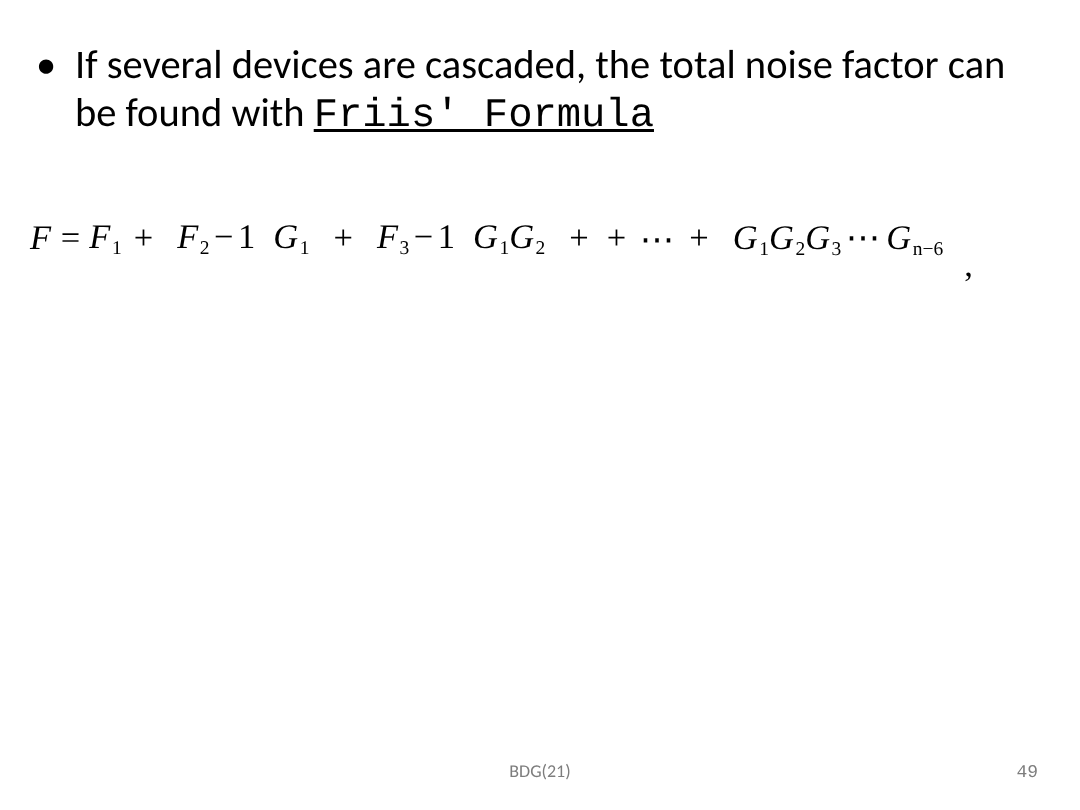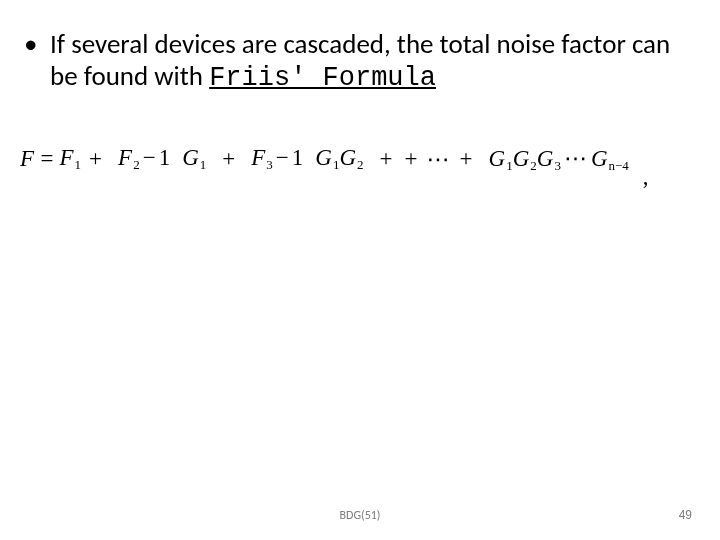--- a/index.html
+++ b/index.html
@@ -117,21 +117,21 @@
     font-size: 12px;
     color: #7d7d7d;
     font-family: Calibri, Arial, sans-serif;
   }
   .footer-right {
     position: absolute;
     bottom: 18px;
     right: 28px;
     font-size: 12px;
     color: #7d7d7d;
-    font-family: Liberation Sans, sans-serif;
+    font-family: Liberation Mono, monospace;
   }
 </style>
 </head>
 <body>
 
 <div class="slide">
 
   <div class="bullet">
     <span class="dot">•</span>
     <span class="text">
@@ -171,23 +171,23 @@
 
     <span class="plus">+</span>
 
     <span class="plus">+</span>
     <span class="dots">⋯</span>
     <span class="plus">+</span>
 
     <span class="frac">
       <span class="bar"></span>
       <span class="den">
-        <span>G</span><span class="sub">1</span><span>G</span><span class="sub">2</span><span>G</span><span class="sub">3</span><span class="dots">⋯</span><span>G</span><span class="sub">n−4</span>
+        <span>G</span><span class="sub">1</span><span>G</span><span class="sub">2</span><span>G</span><span class="sub">3</span><span class="dots">⋯</span><span>G</span><span class="sub">n−6</span>
       </span>
     </span>
 
     <span class="trail">,</span>
   </div>
 
-  <div class="footer-center">BDG(51)</div>
+  <div class="footer-center">BDG(21)</div>
   <div class="footer-right">49</div>
 
 </div>
 
 </body></html>

